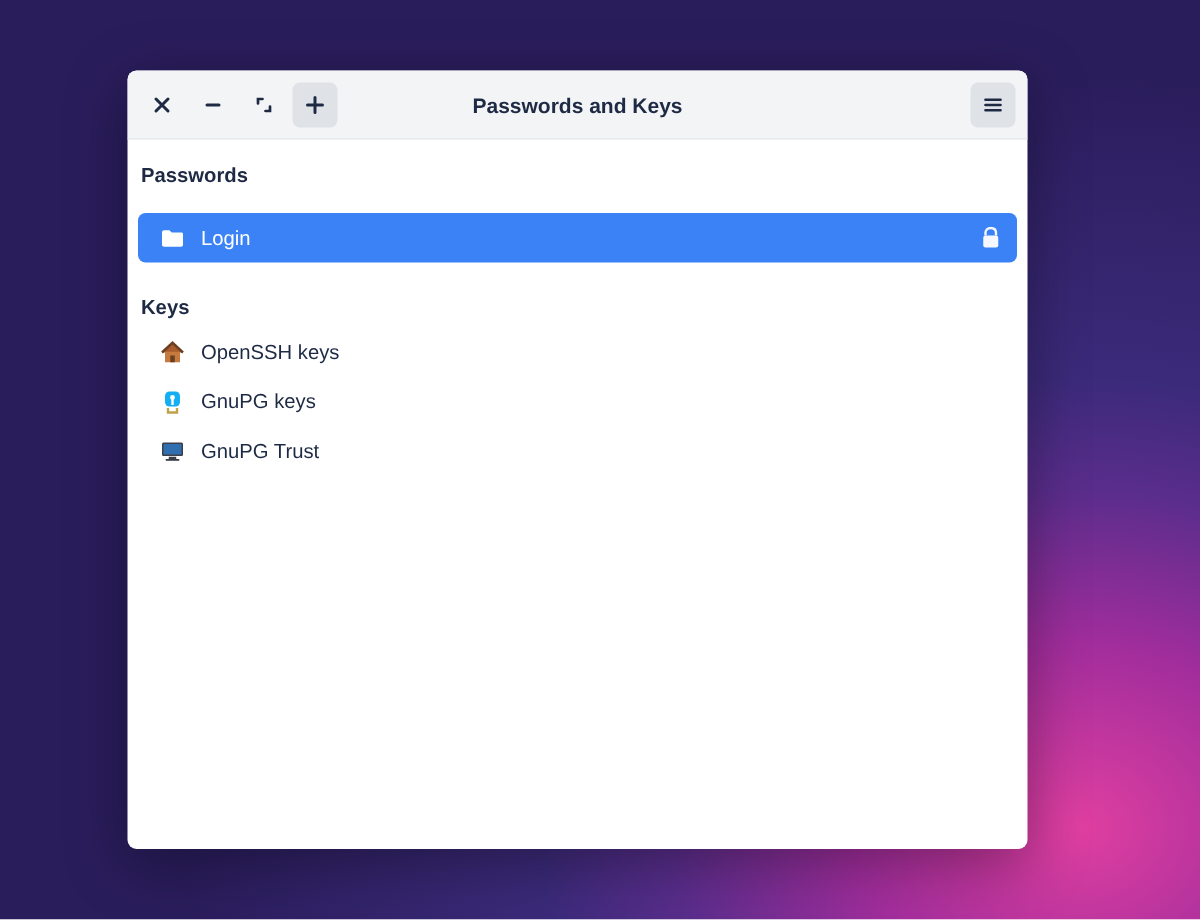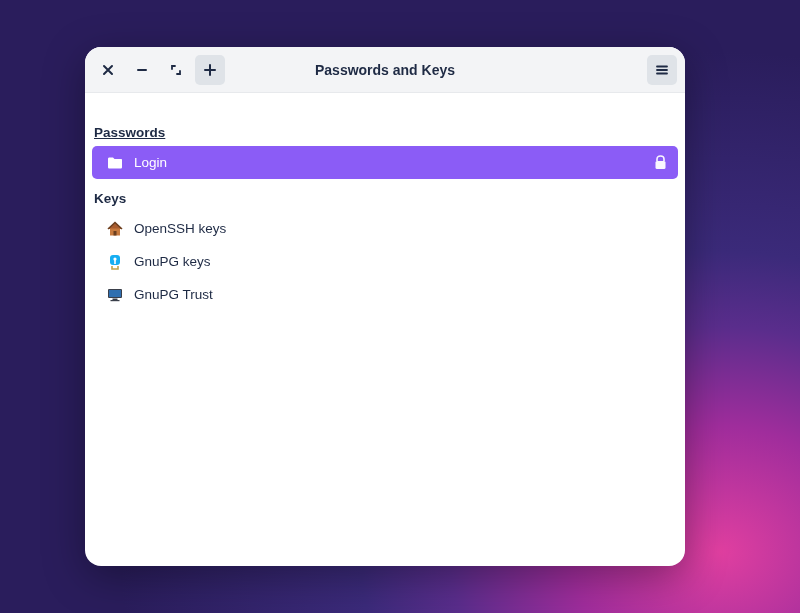--- a/index.html
+++ b/index.html
@@ -7,21 +7,21 @@
   .desktop {
     width: 800px; height: 613px;
     background: radial-gradient(ellipse 600px 500px at 90% 90%, #e03fa0 0%, #a02d9c 25%, #5a2d8c 45%, #3b2a7a 60%, #2a1d5c 100%);
     position: relative;
   }
   .window {
     position: absolute;
     left: 85px; top: 47px;
     width: 600px; height: 519px;
     background: #ffffff;
-    border-radius: 16px;
+    border-radius: 6px;
     box-shadow: 0 10px 40px rgba(0,0,0,0.35);
     display: flex; flex-direction: column;
     overflow: hidden;
   }
   .titlebar {
     height: 46px;
     background: #f3f4f6;
     border-bottom: 1px solid #e7e9ec;
     display: flex; align-items: center;
     padding: 0 8px;
@@ -41,34 +41,34 @@
   .title {
     position: absolute; left: 0; right: 0; text-align: center;
     font-weight: 700; font-size: 14px; color: #1e2a44;
     pointer-events: none;
   }
   .spacer { flex: 1; }
   .content { flex: 1; padding: 10px 7px 10px 7px; overflow: auto; }
   .section-header {
     font-weight: 700; font-size: 13.5px; color: #1e2a44;
     padding: 6px 2px 6px 2px;
-    margin-top: 6px;
+    margin-top: 16px;
   }
-  .section-header:first-child { margin-top: 16px; text-decoration: underline; }
+  .section-header:first-child { margin-top: 0; }
   .row {
     display: flex; align-items: center;
     height: 33px;
     padding: 0 10px 0 14px;
     border-radius: 5px;
     gap: 10px;
     color: #1e2a44;
     font-size: 13.5px;
     cursor: pointer;
   }
-  .row.selected { background: #8b5cf6; color: #ffffff; }
+  .row.selected { background: #3b82f6; color: #ffffff; margin-top: 12px; }
   .row .icon { width: 18px; height: 18px; display: flex; align-items: center; justify-content: center; flex-shrink: 0; }
   .row .label { flex: 1; }
   .row .trail { width: 16px; height: 16px; display: flex; align-items: center; justify-content: center; opacity: 0.95; }
 </style>
 </head>
 <body>
 
 <div class="desktop">
   <div class="window">
 

